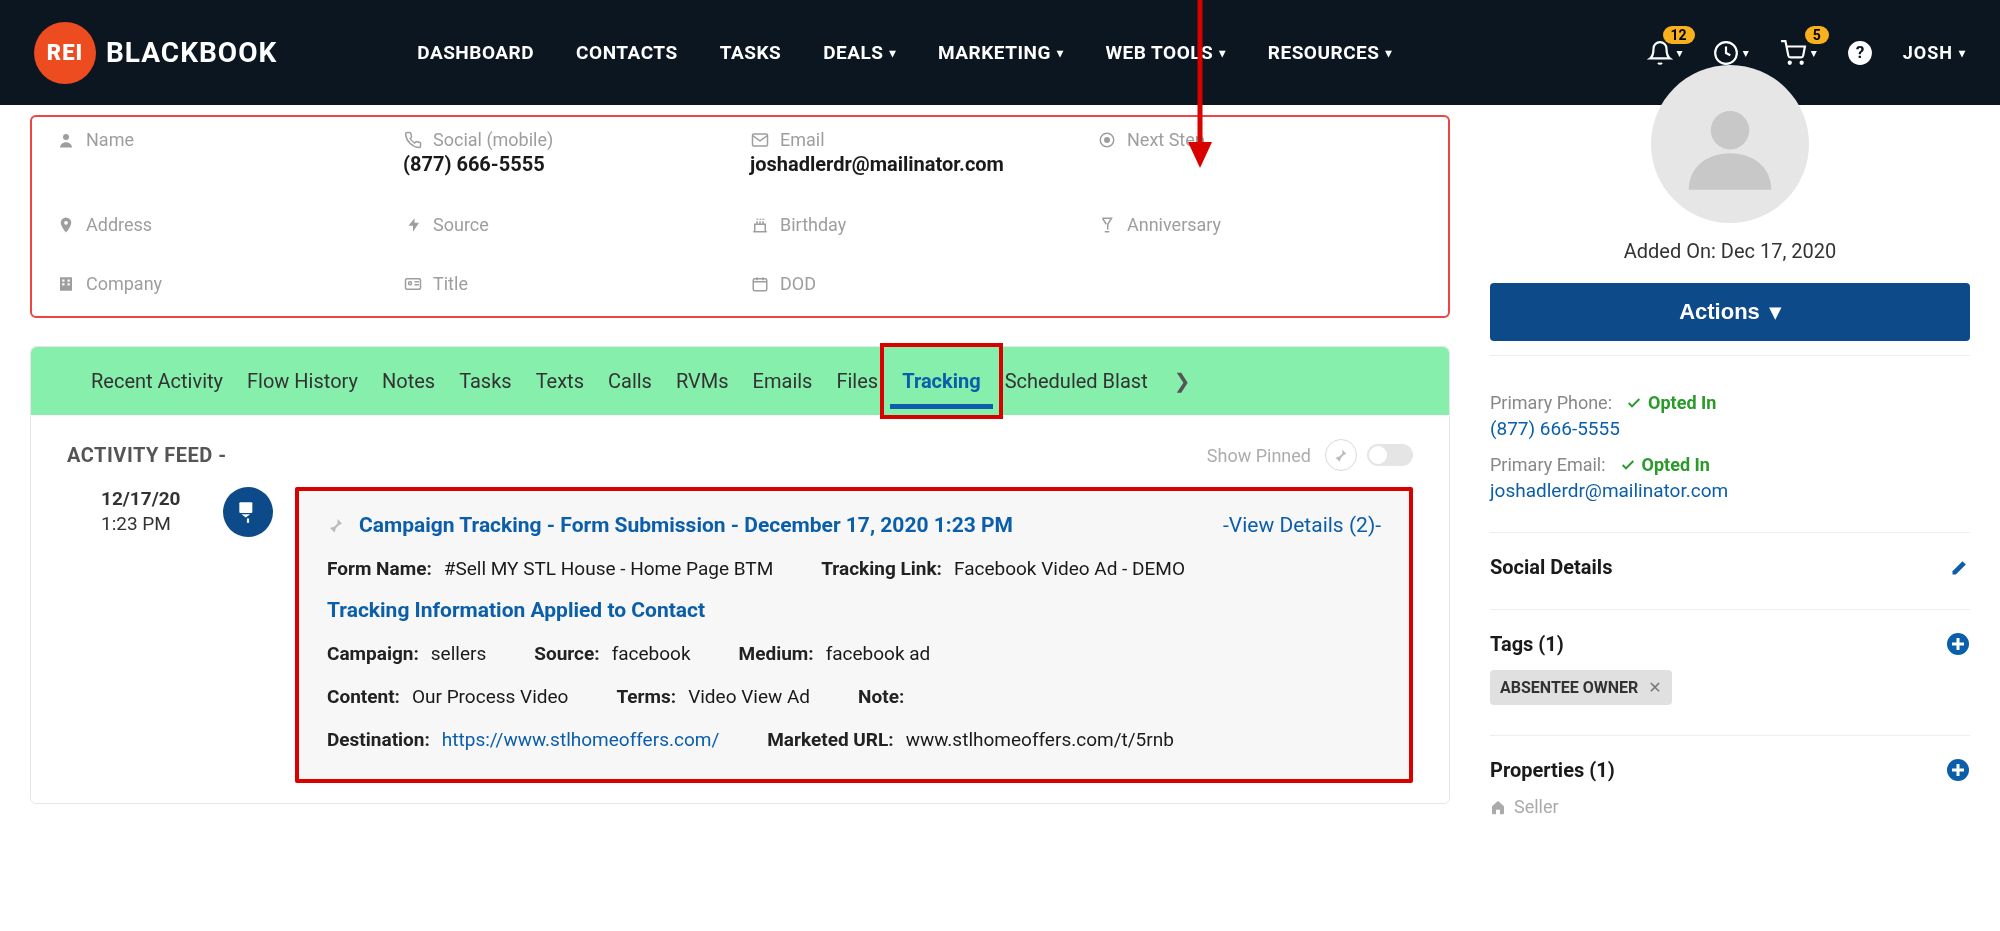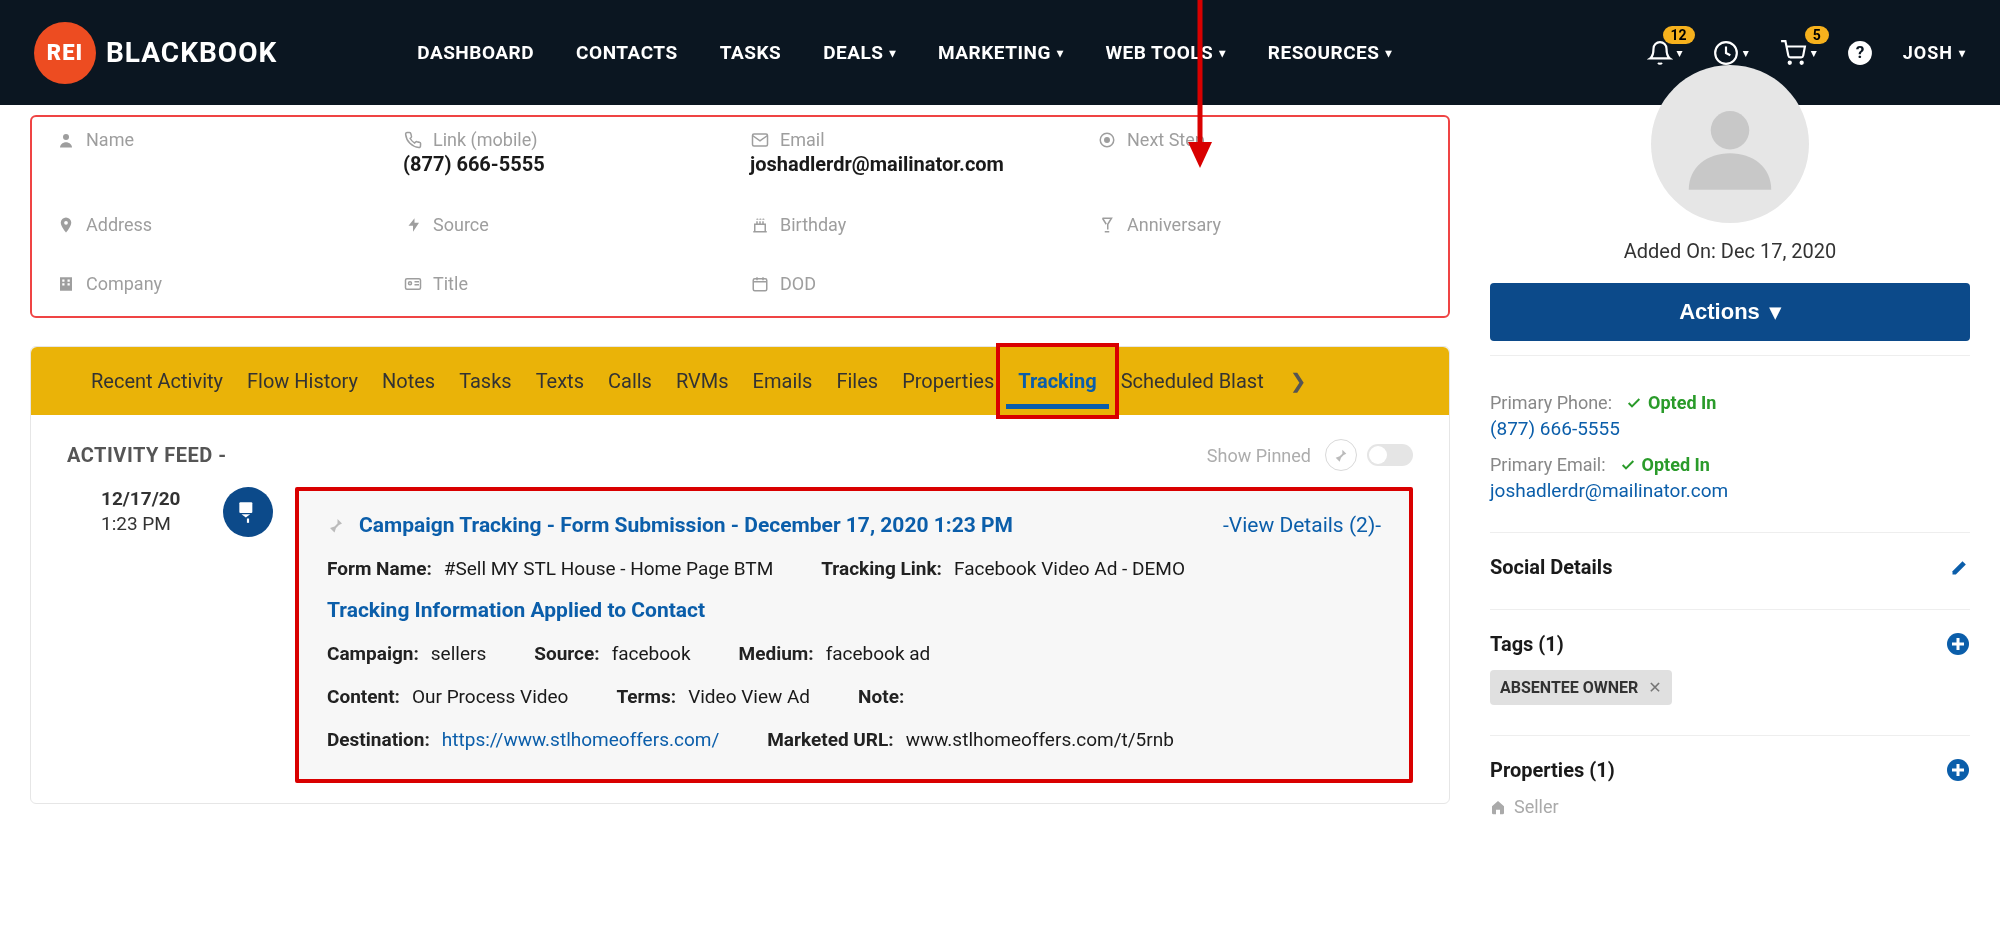--- a/index.html
+++ b/index.html
@@ -25,21 +25,21 @@
 
 
 .panel { border: 2px solid #ef4444; border-radius: 6px; padding: 12px 24px 22px; background: #fff; }
 .grid5 { display: grid; grid-template-columns: repeat(4, 1fr); column-gap: 20px; row-gap: 38px; }
 .field-label { color: #9e9e9e; font-size: 18px; display: flex; align-items: center; gap: 10px; }
 .field-value { color: #1a1a1a; font-weight: 700; font-size: 20px; margin-top: 2px; }
 .icon-g { width: 20px; height: 20px; display: inline-flex; align-items: center; justify-content: center; color: #9e9e9e; }
 
 
 .tabs-panel { border: 1px solid #e6e6e6; border-radius: 6px; margin-top: 28px; background: #fff; position: relative; }
-.tabs-bar { background: #eab308; display: flex; align-items: center; padding: 0 48px; border-radius: 6px 6px 0 0; position: relative; }
+.tabs-bar { background: #86efac; display: flex; align-items: center; padding: 0 48px; border-radius: 6px 6px 0 0; position: relative; }
 .tabs-bar .tab { padding: 22px 12px; font-size: 20px; color: #333; cursor: pointer; }
 .tabs-bar .tab.active { color: #0b5eaa; font-weight: 700; position: relative; }
 .tabs-bar .tab.active::after { content: ""; position: absolute; bottom: 6px; left: 0; right: 0; height: 5px; background: #0b5eaa; }
 .tab-highlight-box { position: absolute; border: 4px solid #d90000; pointer-events: none; }
 .tabs-chev { margin-left: 6px; color: #555; font-size: 20px; padding: 22px 8px; }
 
 
 .red-arrow { position: absolute; pointer-events: none; z-index: 5; }
 
 
@@ -173,21 +173,21 @@
               <span>Name</span>
             </div>
         </div>
         <div>
           <div class="field-label">
               <span class="icon-g">
                 <svg width="18" height="18" viewBox="0 0 24 24" fill="none" stroke="#9e9e9e" stroke-width="2">
                   <path d="M22 17v3a2 2 0 0 1-2.2 2 19.8 19.8 0 0 1-17.6-17.6A2 2 0 0 1 4.2 2h3a2 2 0 0 1 2 1.7c.1 1 .4 2 .7 3a2 2 0 0 1-.4 2l-1.3 1.3a16 16 0 0 0 6 6l1.3-1.3a2 2 0 0 1 2-.4c1 .3 2 .6 3 .7a2 2 0 0 1 1.7 2z"></path>
                 </svg>
               </span>
-              <span>Link  (mobile)</span>
+              <span>Social  (mobile)</span>
             </div>
           <div class="field-value">(877) 666-5555</div>
         </div>
         <div>
           <div class="field-label">
               <span class="icon-g">
                 <svg width="18" height="18" viewBox="0 0 24 24" fill="none" stroke="#9e9e9e" stroke-width="2">
                   <rect x="2" y="4" width="20" height="16" rx="2"></rect>
                   <path d="M2 6l10 7 10-7"></path>
                 </svg>
@@ -295,21 +295,20 @@
       <div class="tabs-bar">
         <div class="tab">Recent Activity</div>
         <div class="tab">Flow History</div>
         <div class="tab">Notes</div>
         <div class="tab">Tasks</div>
         <div class="tab">Texts</div>
         <div class="tab">Calls</div>
         <div class="tab">RVMs</div>
         <div class="tab">Emails</div>
         <div class="tab">Files</div>
-        <div class="tab">Properties</div>
         <div style="position:relative">
           <div class="tab active">Tracking</div>
           <div class="tab-highlight-box" style="top:-4px; left:-10px; right:-10px; bottom:-4px;"></div>
         </div>
         <div class="tab">Scheduled Blast</div>
         <div class="tabs-chev">❯</div>
       </div>
 
       <div class="feed-header">
         <div class="feed-title">ACTIVITY FEED -</div>

